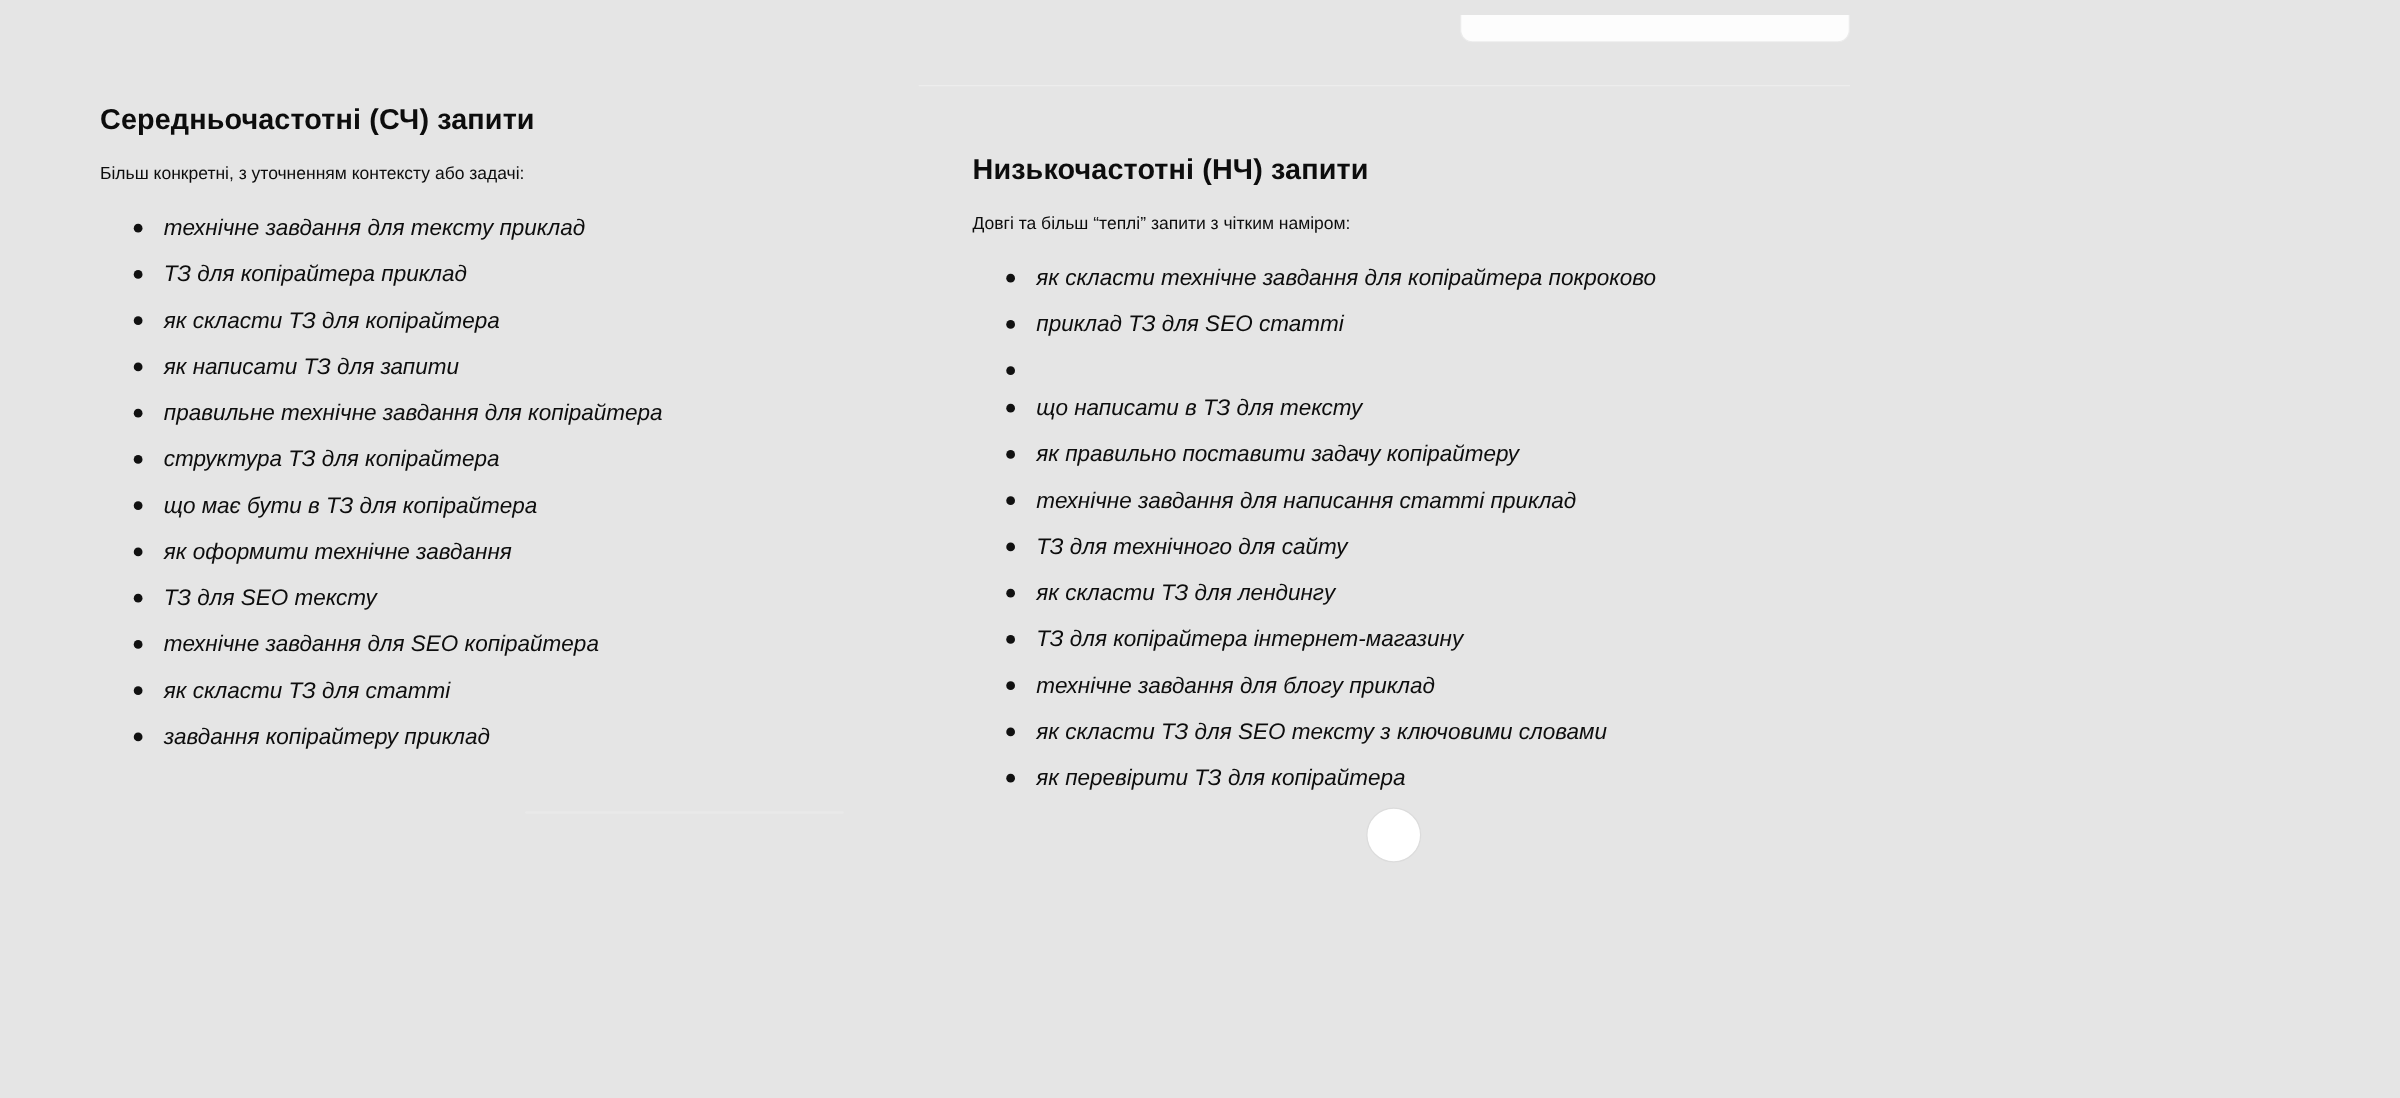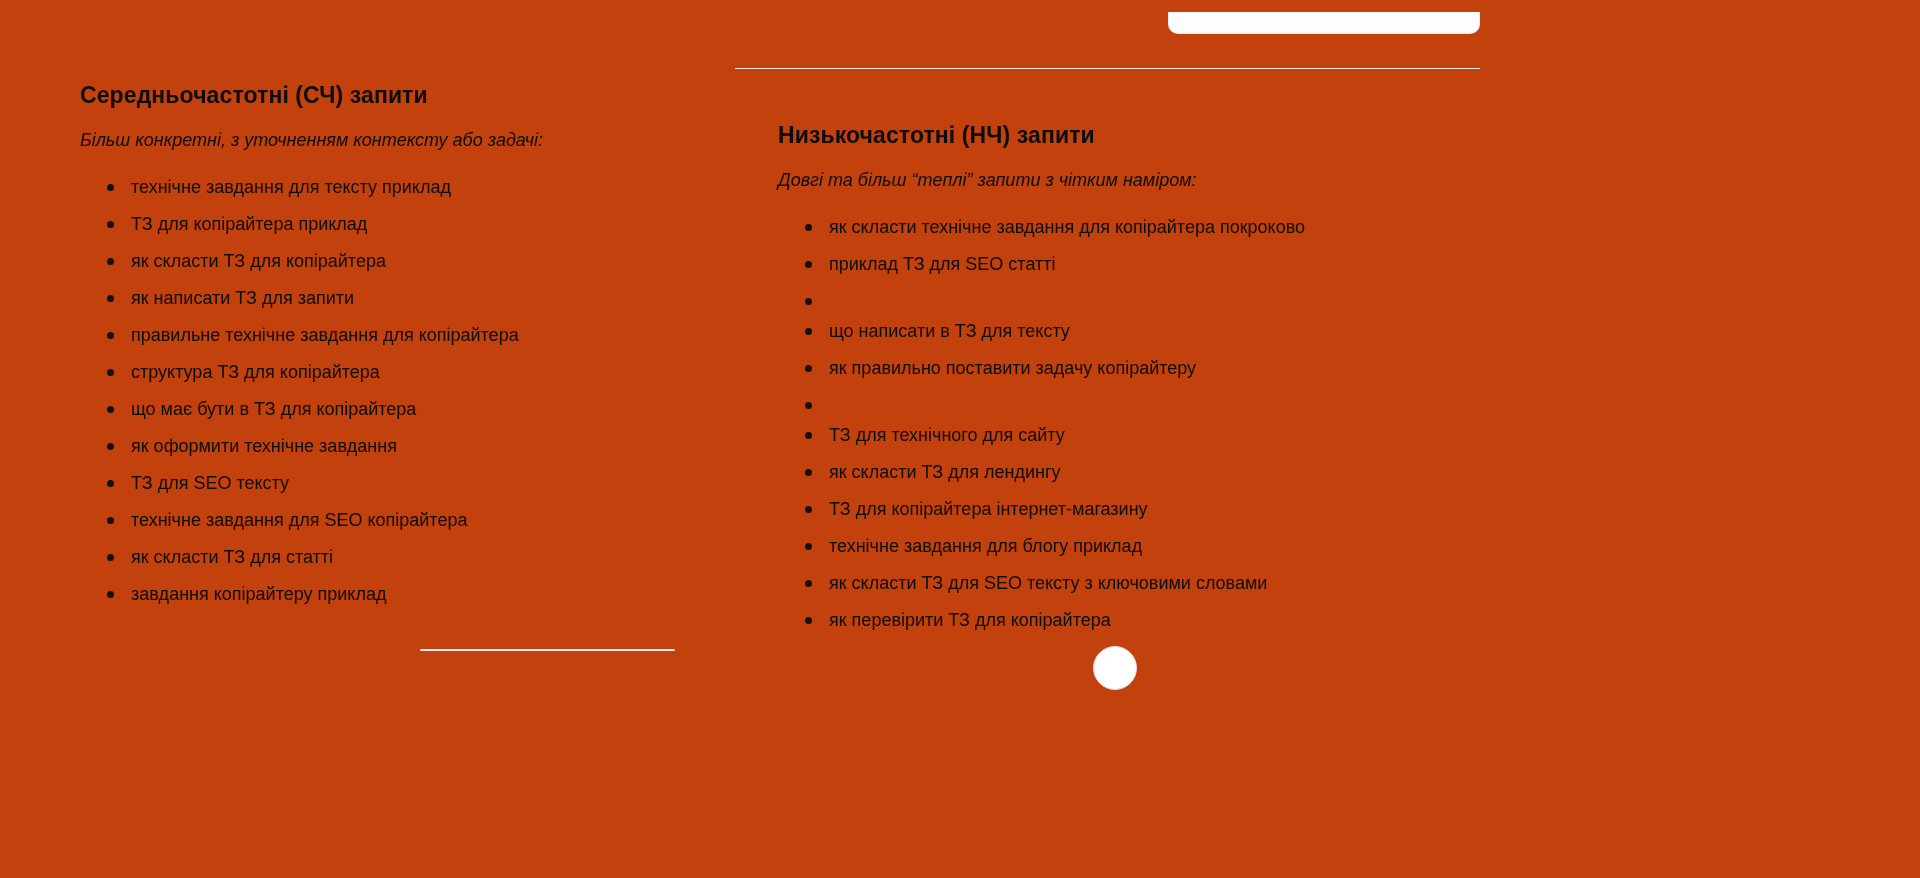--- a/index.html
+++ b/index.html
@@ -3,21 +3,21 @@
 <meta charset="utf-8">
 <style>
   * { margin: 0; padding: 0; box-sizing: border-box; }
   html, body {
     width: 1920px; height: 878px;
     background: #ffffff;
     font-family: "Liberation Sans", "DejaVu Sans", sans-serif;
     color: #0d0d0d;
     overflow: hidden;
   }
-  .canvas { position: relative; width: 1920px; height: 878px; background:#c2410c; }
+  .canvas { position: relative; width: 1920px; height: 878px; background:#e5e5e5; }
 
   
   .top-card-edge {
     position: absolute; left: 1168px; top: 12px;
     width: 312px; height: 22px;
     border: 1px solid #ebebeb; border-top: none;
     border-radius: 0 0 10px 10px;
     background: #fdfdfd;
   }
   .right-top-divider {
@@ -37,23 +37,23 @@
 
   .col { position: absolute; top: 82px; }
   .col-left  { left: 80px;  width: 615px; }
   .col-right { left: 778px; width: 680px; margin-top: 40px; }
 
   .col h2 {
     font-size: 23px; font-weight: 700; color: #0d0d0d;
     letter-spacing: 0.1px; margin-bottom: 21px;
   }
   .subtitle {
-    font-size: 18px; color: #0d0d0d; margin-bottom: 25px; font-style: italic;
+    font-size: 14px; color: #0d0d0d; margin-bottom: 25px;
   }
-  ul.query-list { list-style: none; }
+  ul.query-list { list-style: none; font-style: italic; }
   ul.query-list li {
     display: flex; align-items: flex-start;
     font-size: 18px; line-height: 22px;
     margin-bottom: 15px;
   }
   .bullet {
     flex: 0 0 auto;
     width: 7px; height: 7px; border-radius: 50%;
     background: #111111;
     margin: 8px 17px 0 27px;
@@ -143,20 +143,21 @@
         <li>
           <span class="bullet"></span>
           <span class="item-text">що написати в ТЗ для тексту</span>
         </li>
         <li>
           <span class="bullet"></span>
           <span class="item-text">як правильно поставити задачу копірайтеру</span>
         </li>
         <li>
           <span class="bullet"></span>
+          <span class="item-text">технічне завдання для написання статті приклад</span>
         </li>
         <li>
           <span class="bullet"></span>
           <span class="item-text">ТЗ для технічного для сайту</span>
         </li>
         <li>
           <span class="bullet"></span>
           <span class="item-text">як скласти ТЗ для лендингу</span>
         </li>
         <li>

